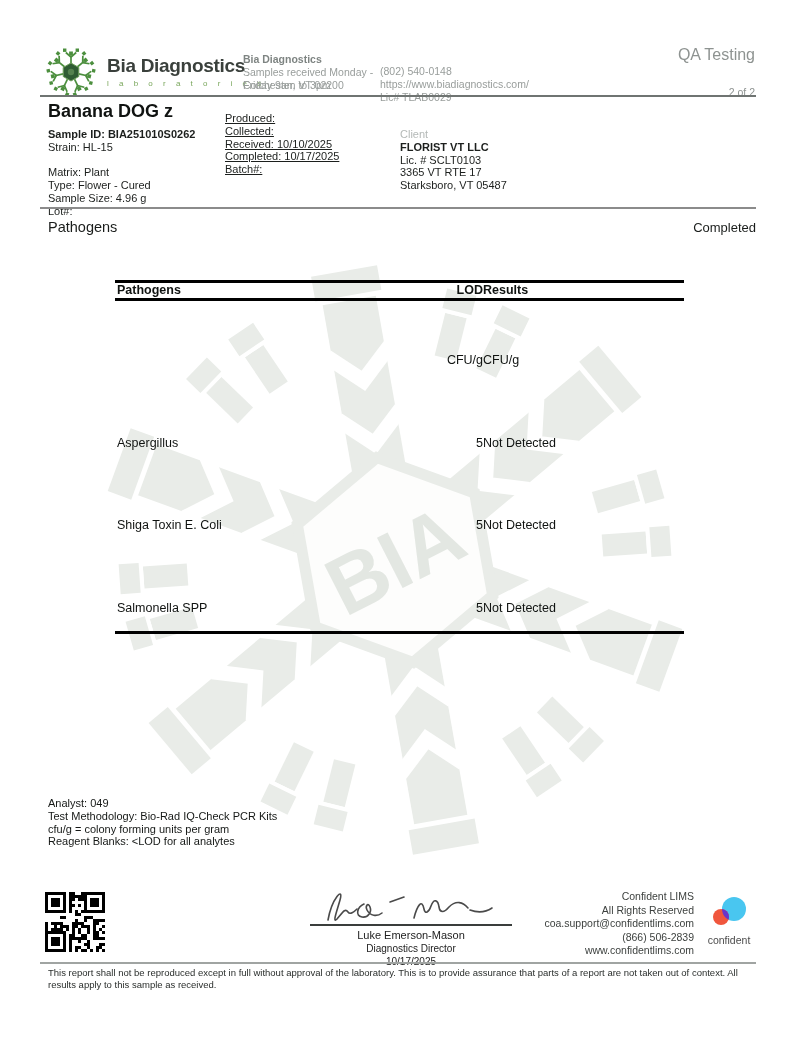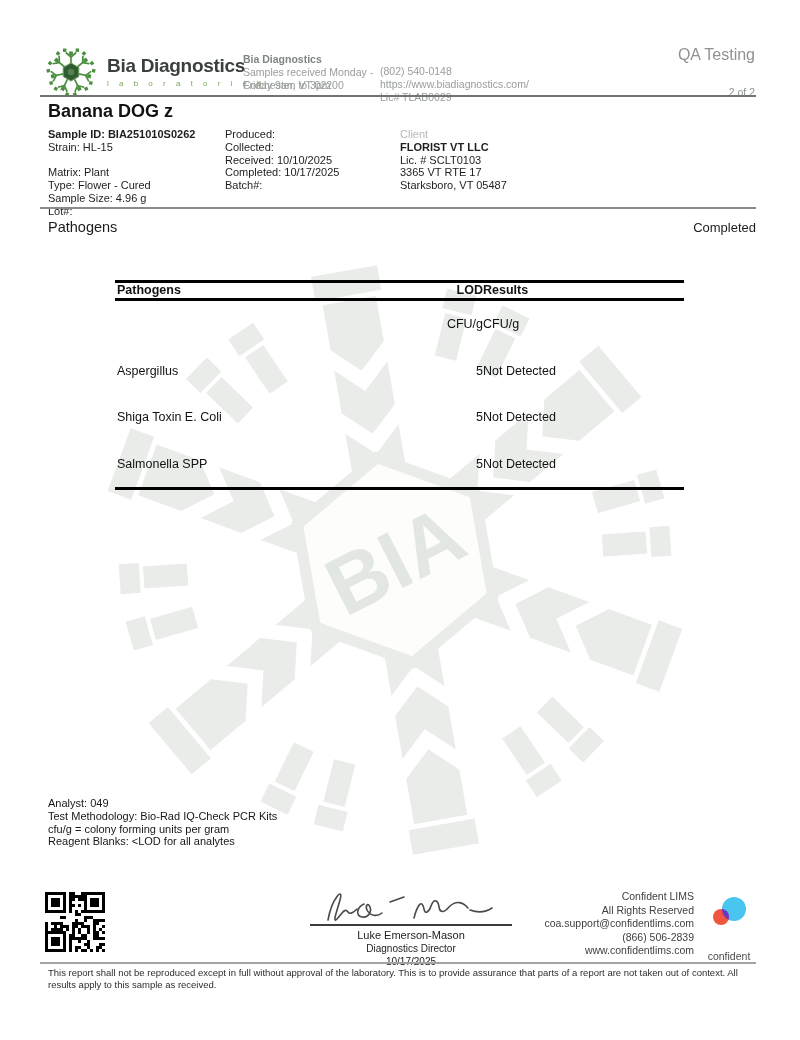--- a/index.html
+++ b/index.html
@@ -20,54 +20,54 @@
   .lab-contact { position:absolute; left:380px; top:65px; font-size:10.5px; line-height:13px; color:#989d9b; }
   .qa { position:absolute; right:45px; top:46px; text-align:right; }
   .qa-label { font-size:16px; color:#8e9391; }
   .qa-page { margin-top:22px; font-size:10.5px; color:#8e9391; }
   .rule-header { position:absolute; left:40px; top:95px; width:716px; height:2px; background:#6f7472; }
 
   
   .sample-title { position:absolute; left:48px; top:101px; font-size:18px; font-weight:bold; color:#101311; }
   .info-col { position:absolute; font-size:11px; line-height:12.8px; color:#1c1f1d; }
   .info-col.c1 { left:48px; top:128px; }
-  .info-col.c2 { left:225px; top:128px; }
+  .info-col.c2 { left:225px; top:112px;text-decoration:underline; }
   .info-col.c3 { left:400px; top:128px; }
   .info-col .bold { font-weight:bold; }
   .info-col .gray { color:#b4b9b7; }
   .spacer { height:12.8px; }
   .rule-mid { position:absolute; left:40px; top:207px; width:716px; height:1.5px; background:#8b8b8b; }
 
   
   .section-title { position:absolute; left:48px; top:219px; font-size:14.5px; color:#1a1d1b; }
   .section-status { position:absolute; right:44px; top:220px; font-size:13px; color:#1a1d1b; }
 
   
   .ptable { position:absolute; left:115px; top:280px; width:569px; font-size:12.5px; color:#101311; border-bottom:3px solid #000; }
   .t-head { display:flex; border-top:3px solid #000; border-bottom:3px solid #000; font-weight:bold; padding:0 2px; line-height:15px; }
-  .t-units, .t-row { display:flex; padding:15px 2px; line-height:16.5px; }
+  .t-units, .t-row { display:flex; padding:15px 2px; line-height:16.5px;margin-top:36px; }
   .cc1 { width:246px; }
   .cc2 { width:120px; text-align:right; }
   .cc3 { flex:1; }
 
   
   .notes { position:absolute; left:48px; top:797px; width:706px; font-size:11px; line-height:12.8px; color:#151816; }
 
   
   .qr { position:absolute; left:45px; top:892px; width:60px; height:60px; background:#fff; }
   .qm { position:absolute; background:#000; }
   .qf { position:absolute; width:21px; height:21px; border:3px solid #000; }
   .qfi { position:absolute; left:3px; top:3px; width:9px; height:9px; background:#000; }
   .sig-svg { position:absolute; left:318px; top:884px; }
   .sig-line { position:absolute; left:310px; top:924px; width:202px; height:2px; background:#3a3e3c; }
   .sig-block { position:absolute; left:310px; top:929px; width:202px; text-align:center; font-size:11px; line-height:13px; color:#222; }
   .sig-block .small { font-size:10px; }
   .lims { position:absolute; right:106px; top:890px; text-align:right; font-size:10.5px; line-height:13.5px; color:#3c403e; }
   .clogo { position:absolute; left:703px; top:896px; width:52px; text-align:center; }
-  .clogo-label { font-size:10.5px; color:#4c4c4c; margin-top:18px; }
+  .clogo-label { font-size:10.5px; color:#4c4c4c; margin-top:2px; }
 
   
   .rule-bottom { position:absolute; left:40px; top:962px; width:716px; height:1.5px; background:#a0a4a2; }
   .disclaimer { position:absolute; left:48px; top:967px; width:706px; font-size:9.5px; line-height:11.5px; color:#2a2e2c; }
 </style>
 </head>
 <body>
 
 <div class="page">
 

